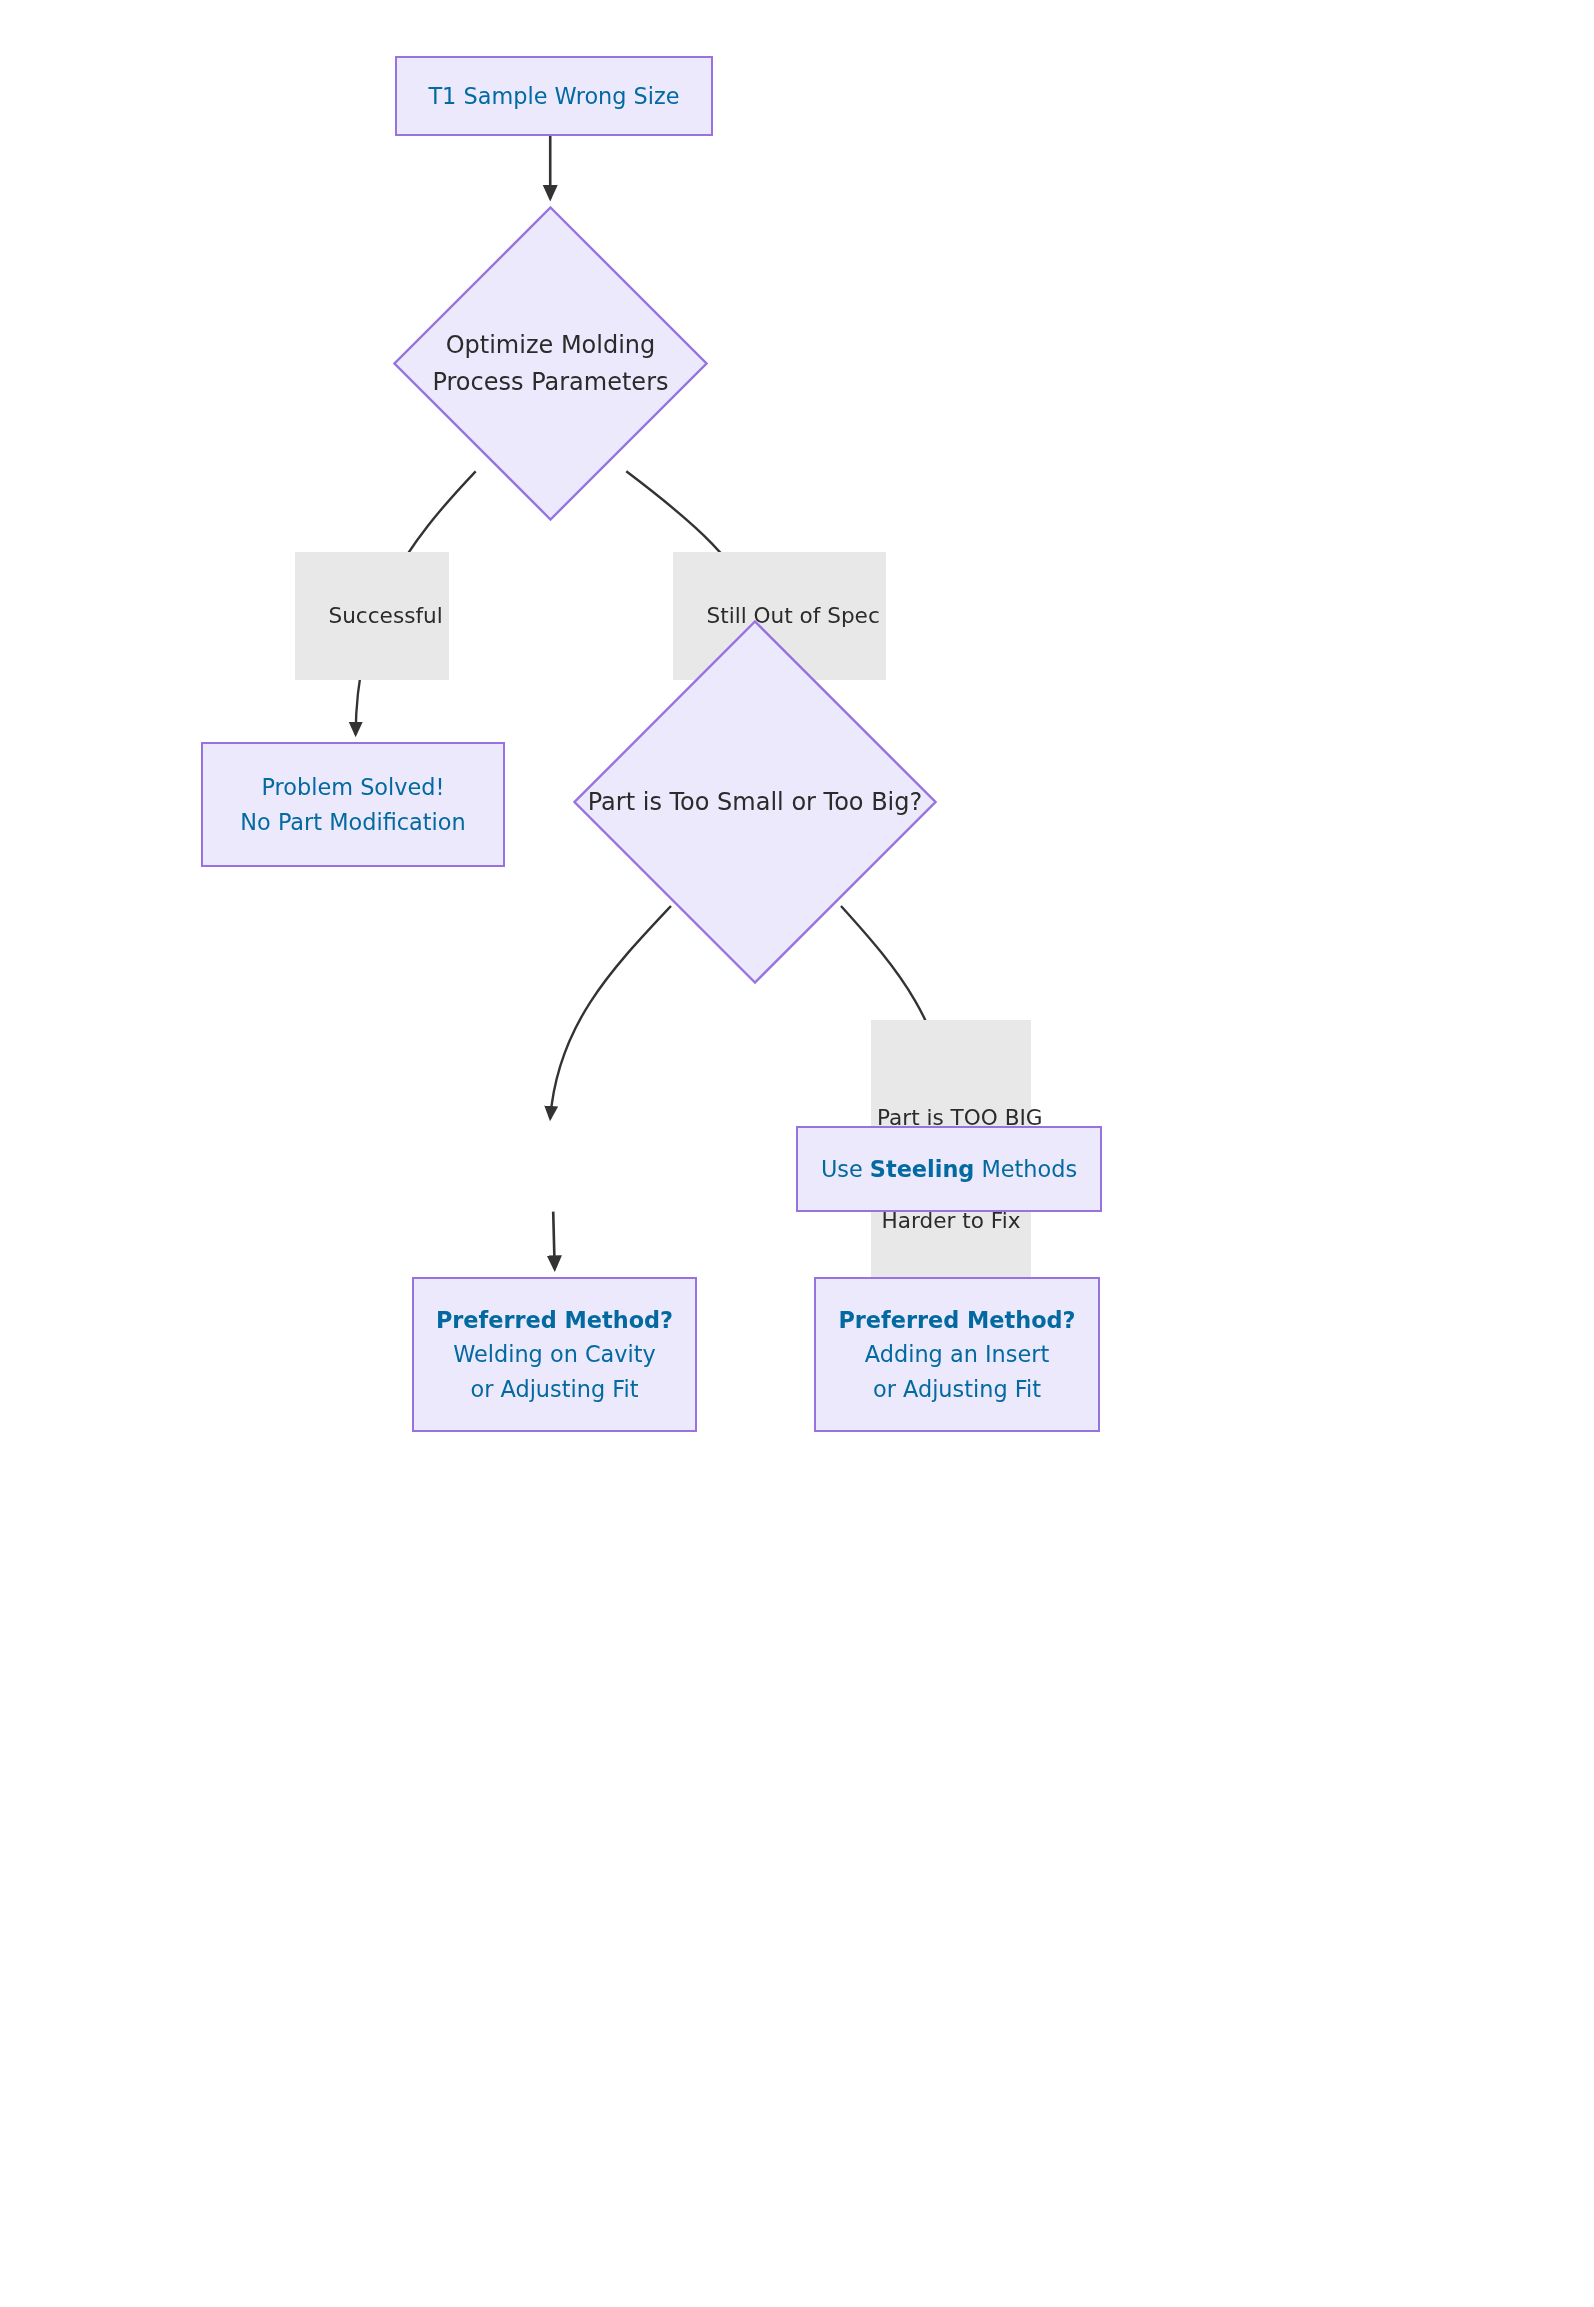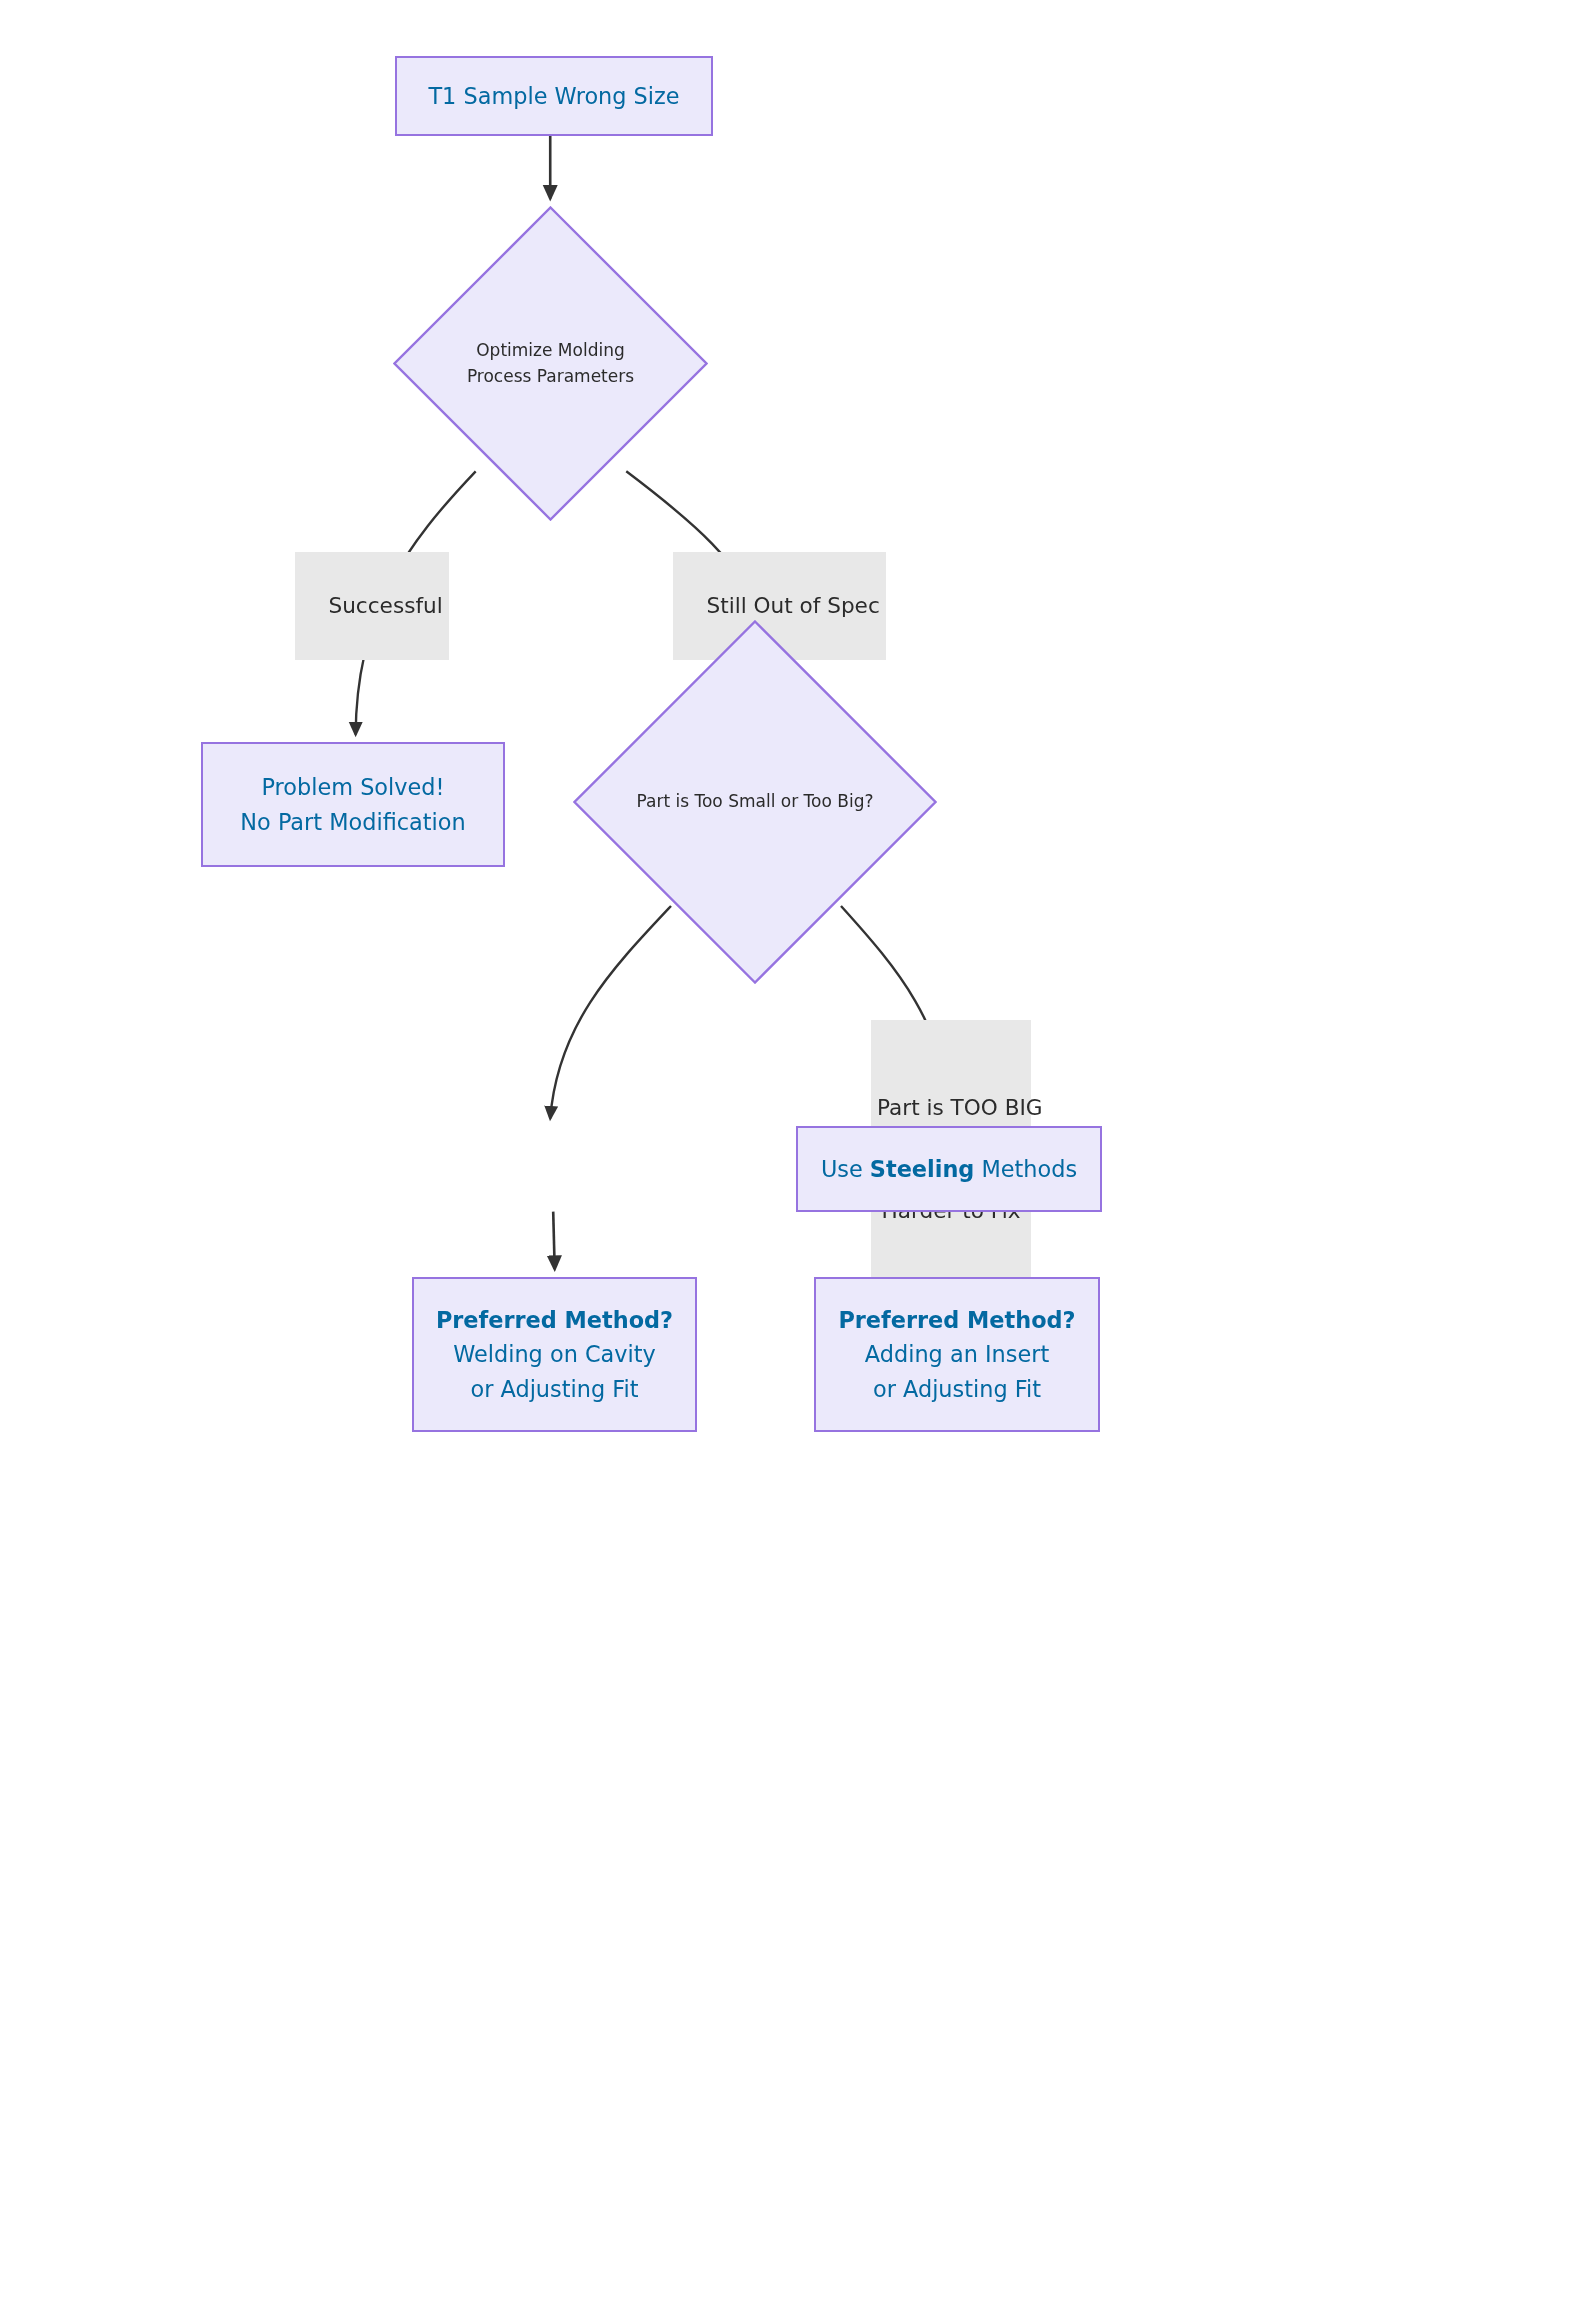--- a/index.html
+++ b/index.html
@@ -54,34 +54,34 @@
     left: 0;
     top: 0;
     width: 100%;
     height: 100%;
   }
   .diamond-label {
     position: relative;
     z-index: 2;
     text-align: center;
     color: #2b2b2b;
-    font-size: 17px;
+    font-size: 24px;
     line-height: 1.52;
     width: 86%;
   }
 
   
   .edge-label {
     position: absolute;
     background: #e8e8e8;
     color: #2b2b2b;
     font-size: 21.6px;
     line-height: 1.58;
     text-align: center;
-    padding: 3px 6px;
+    padding: 13px 6px;
     box-sizing: border-box;
     white-space: pre;
   }
 
   .b { font-weight: bold; }
   .ln { display: block; }
 </style>
 </head>
 <body>
 

